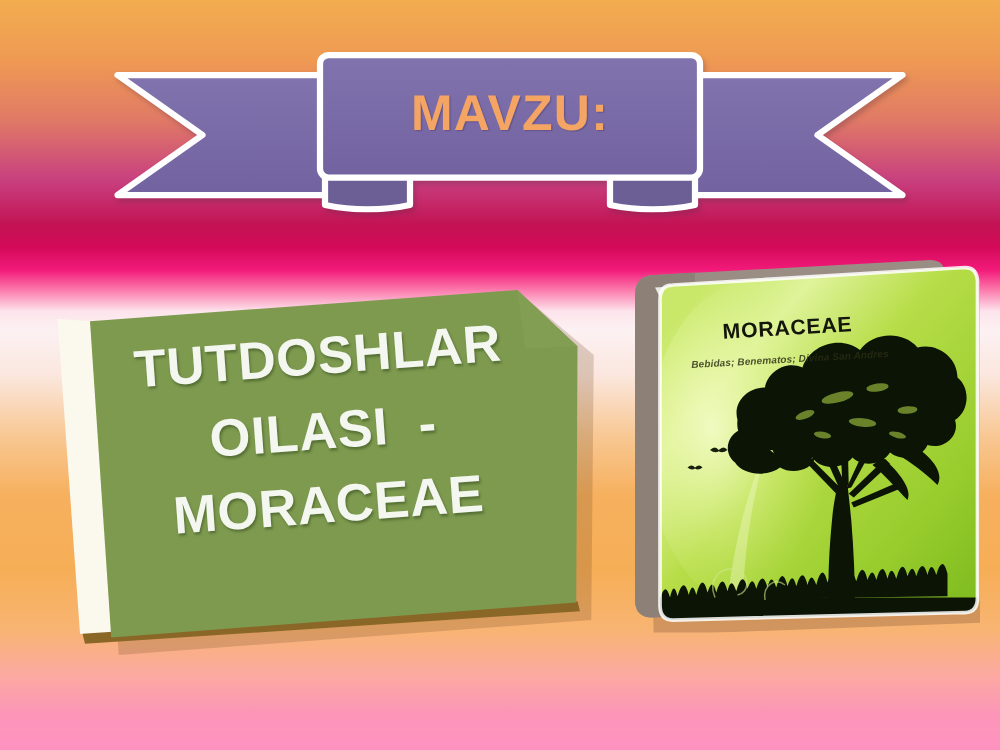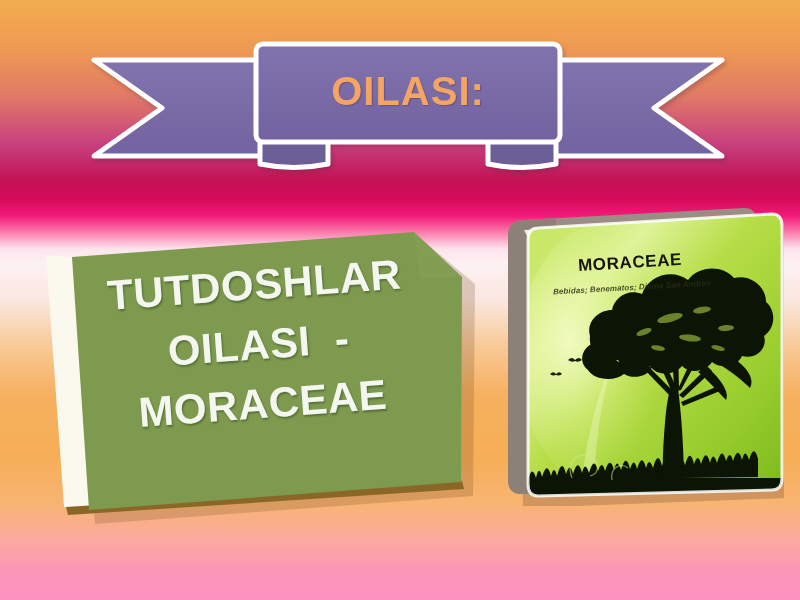--- a/index.html
+++ b/index.html
@@ -102,21 +102,21 @@
       <path d="M634,22 L462,22 L462,118 L634,118 L566,70 Z" fill="url(#purp)" stroke="#ffffff" stroke-width="5" stroke-linejoin="round"></path>
 
       <path d="M172,92 L240,92 L240,126 Q206,133 172,126 Z" fill="#6c5f96" stroke="#ffffff" stroke-width="5" stroke-linejoin="round"></path>
 
       <path d="M468,92 L400,92 L400,126 Q434,133 468,126 Z" fill="#6c5f96" stroke="#ffffff" stroke-width="5" stroke-linejoin="round"></path>
 
       <rect x="168" y="6" width="304" height="98" rx="7" ry="7" fill="url(#purp)" stroke="#ffffff" stroke-width="5"></rect>
     </svg>
   </div>
 
-  <div class="ribbon-label">OILASI:</div>
+  <div class="ribbon-label">MAVZU:</div>
 
   <div class="plaque-wrap">
     <svg viewBox="0 0 460 320" xmlns="http://www.w3.org/2000/svg">
 
       <path d="M40,44 L390,18 L440,60 L438,272 L60,300 Z" fill="rgba(110,70,30,.22)" transform="translate(7,9)"></path>
 
       <path d="M18,40 L44,42 L62,296 L36,292 Z" fill="#fbf8ee"></path>
 
       <path d="M38,292 L434,266 L436,274 L40,300 Z" fill="#8a6726"></path>
 

